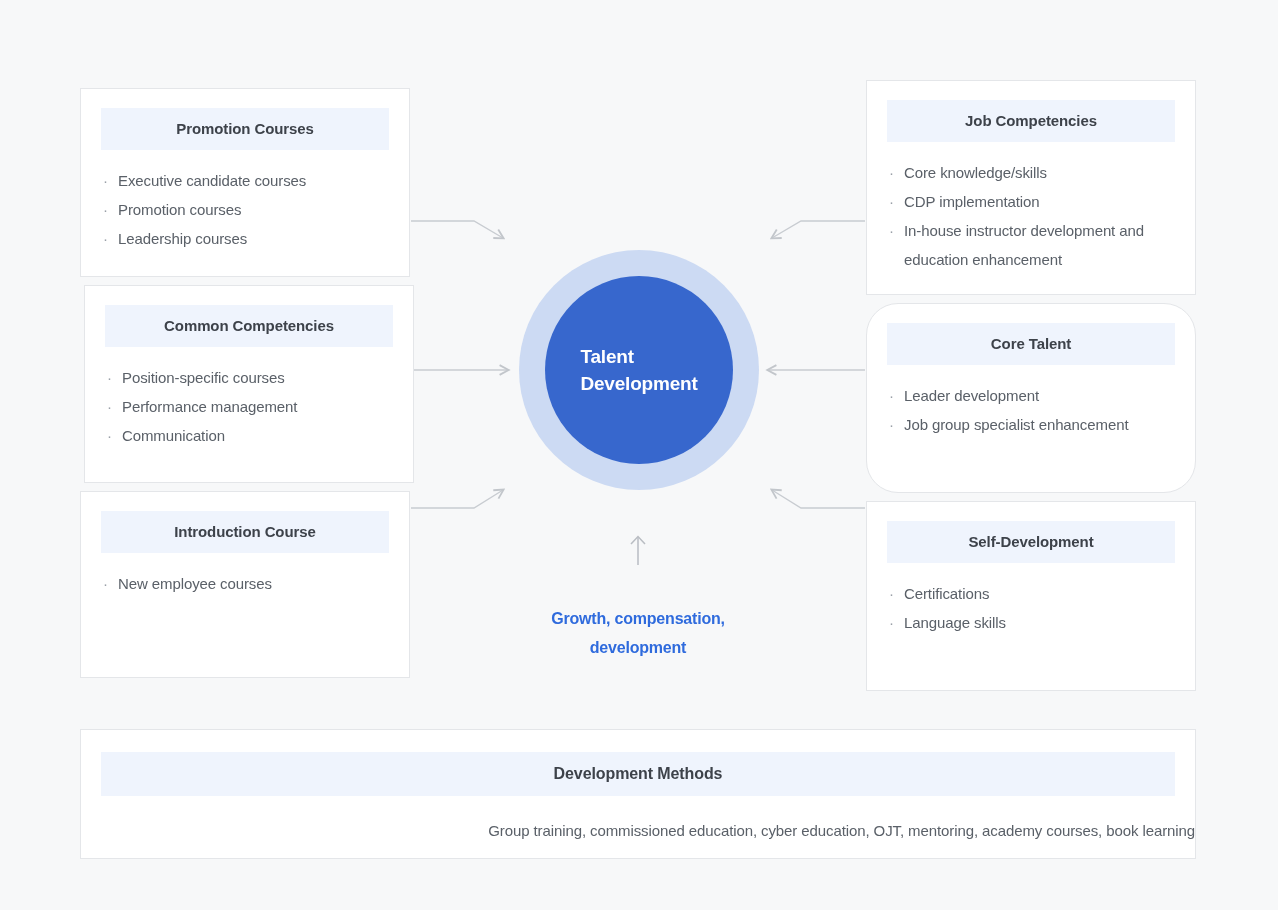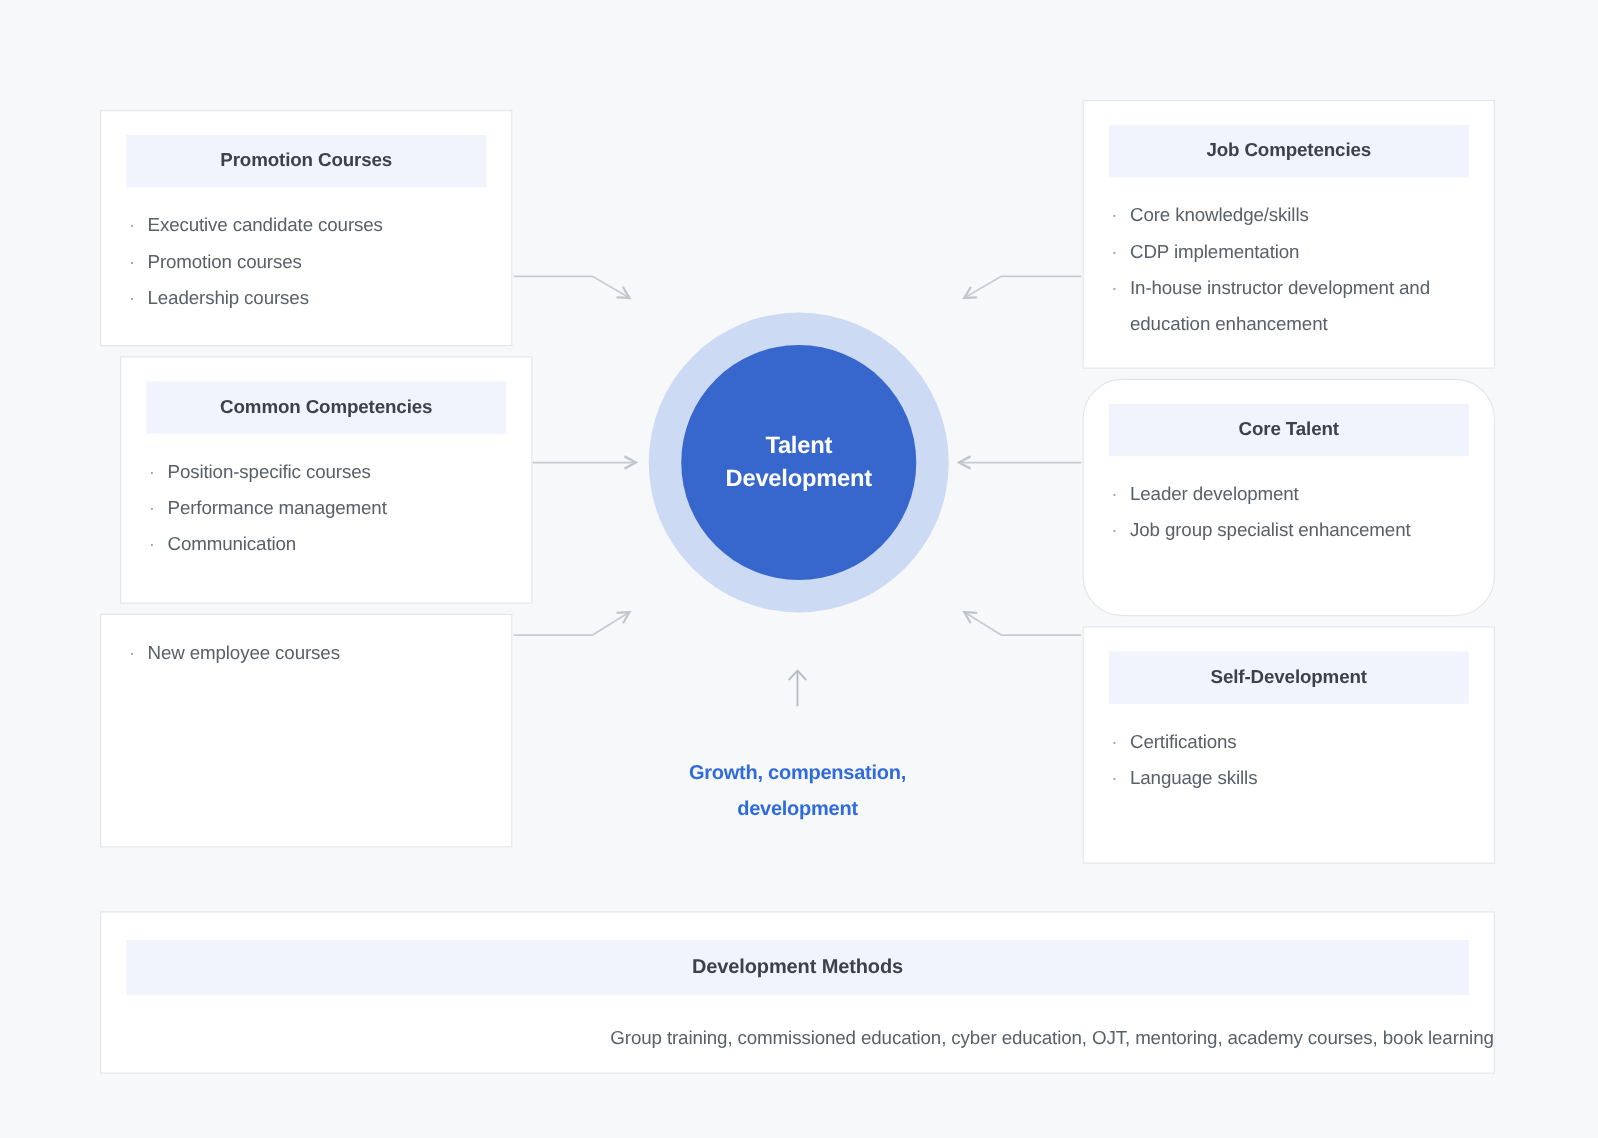--- a/index.html
+++ b/index.html
@@ -57,21 +57,21 @@
     position: absolute;
     left: 2px;
     top: 0;
     color: #9aa0a8;
     font-size: 15px;
     line-height: 29px;
   }
 
   
   #card-promotion      { left: 80px;  top: 88px;  width: 330px; height: 189px; }
-  #card-common         { left: 96px;  top: 285px; width: 330px; height: 198px; }
+  #card-common         { left: 84px;  top: 285px; width: 330px; height: 198px; }
   #card-introduction   { left: 80px;  top: 491px; width: 330px; height: 187px; }
   
   #card-job            { left: 866px; top: 80px;  width: 330px; height: 215px; }
   #card-core           { left: 866px; top: 303px; width: 330px; height: 190px; border-radius: 32px; }
   #card-self           { left: 866px; top: 501px; width: 330px; height: 190px; }
 
   
   #card-methods {
     left: 80px;
     top: 729px;
@@ -112,21 +112,21 @@
     background: #3767cd;
     display: flex;
     align-items: center;
     justify-content: center;
   }
   #hub-label {
     color: #ffffff;
     font-size: 19px;
     font-weight: bold;
     line-height: 27px;
-    text-align: center;
+    text-align: left;
     letter-spacing: -0.2px;
   }
 
   
   #caption-arrow {
     position: absolute;
     left: 608px;
     top: 532px;
     width: 60px;
     height: 34px;
@@ -197,20 +197,21 @@
   <div class="card col-card" id="card-common">
     <div class="card-head">Common Competencies</div>
     <ul class="bullets">
       <li><span class="bullet-dot">·</span><span>Position-specific courses</span></li>
       <li><span class="bullet-dot">·</span><span>Performance management</span></li>
       <li><span class="bullet-dot">·</span><span>Communication</span></li>
     </ul>
   </div>
 
   <div class="card col-card" id="card-introduction">
+    <div class="card-head">Introduction Course</div>
     <ul class="bullets">
       <li><span class="bullet-dot">·</span><span>New employee courses</span></li>
     </ul>
   </div>
 
   <div id="hub-ring">
     <div id="hub-core">
       <div id="hub-label">
         <span>Talent</span><br>
         <span>Development</span>

